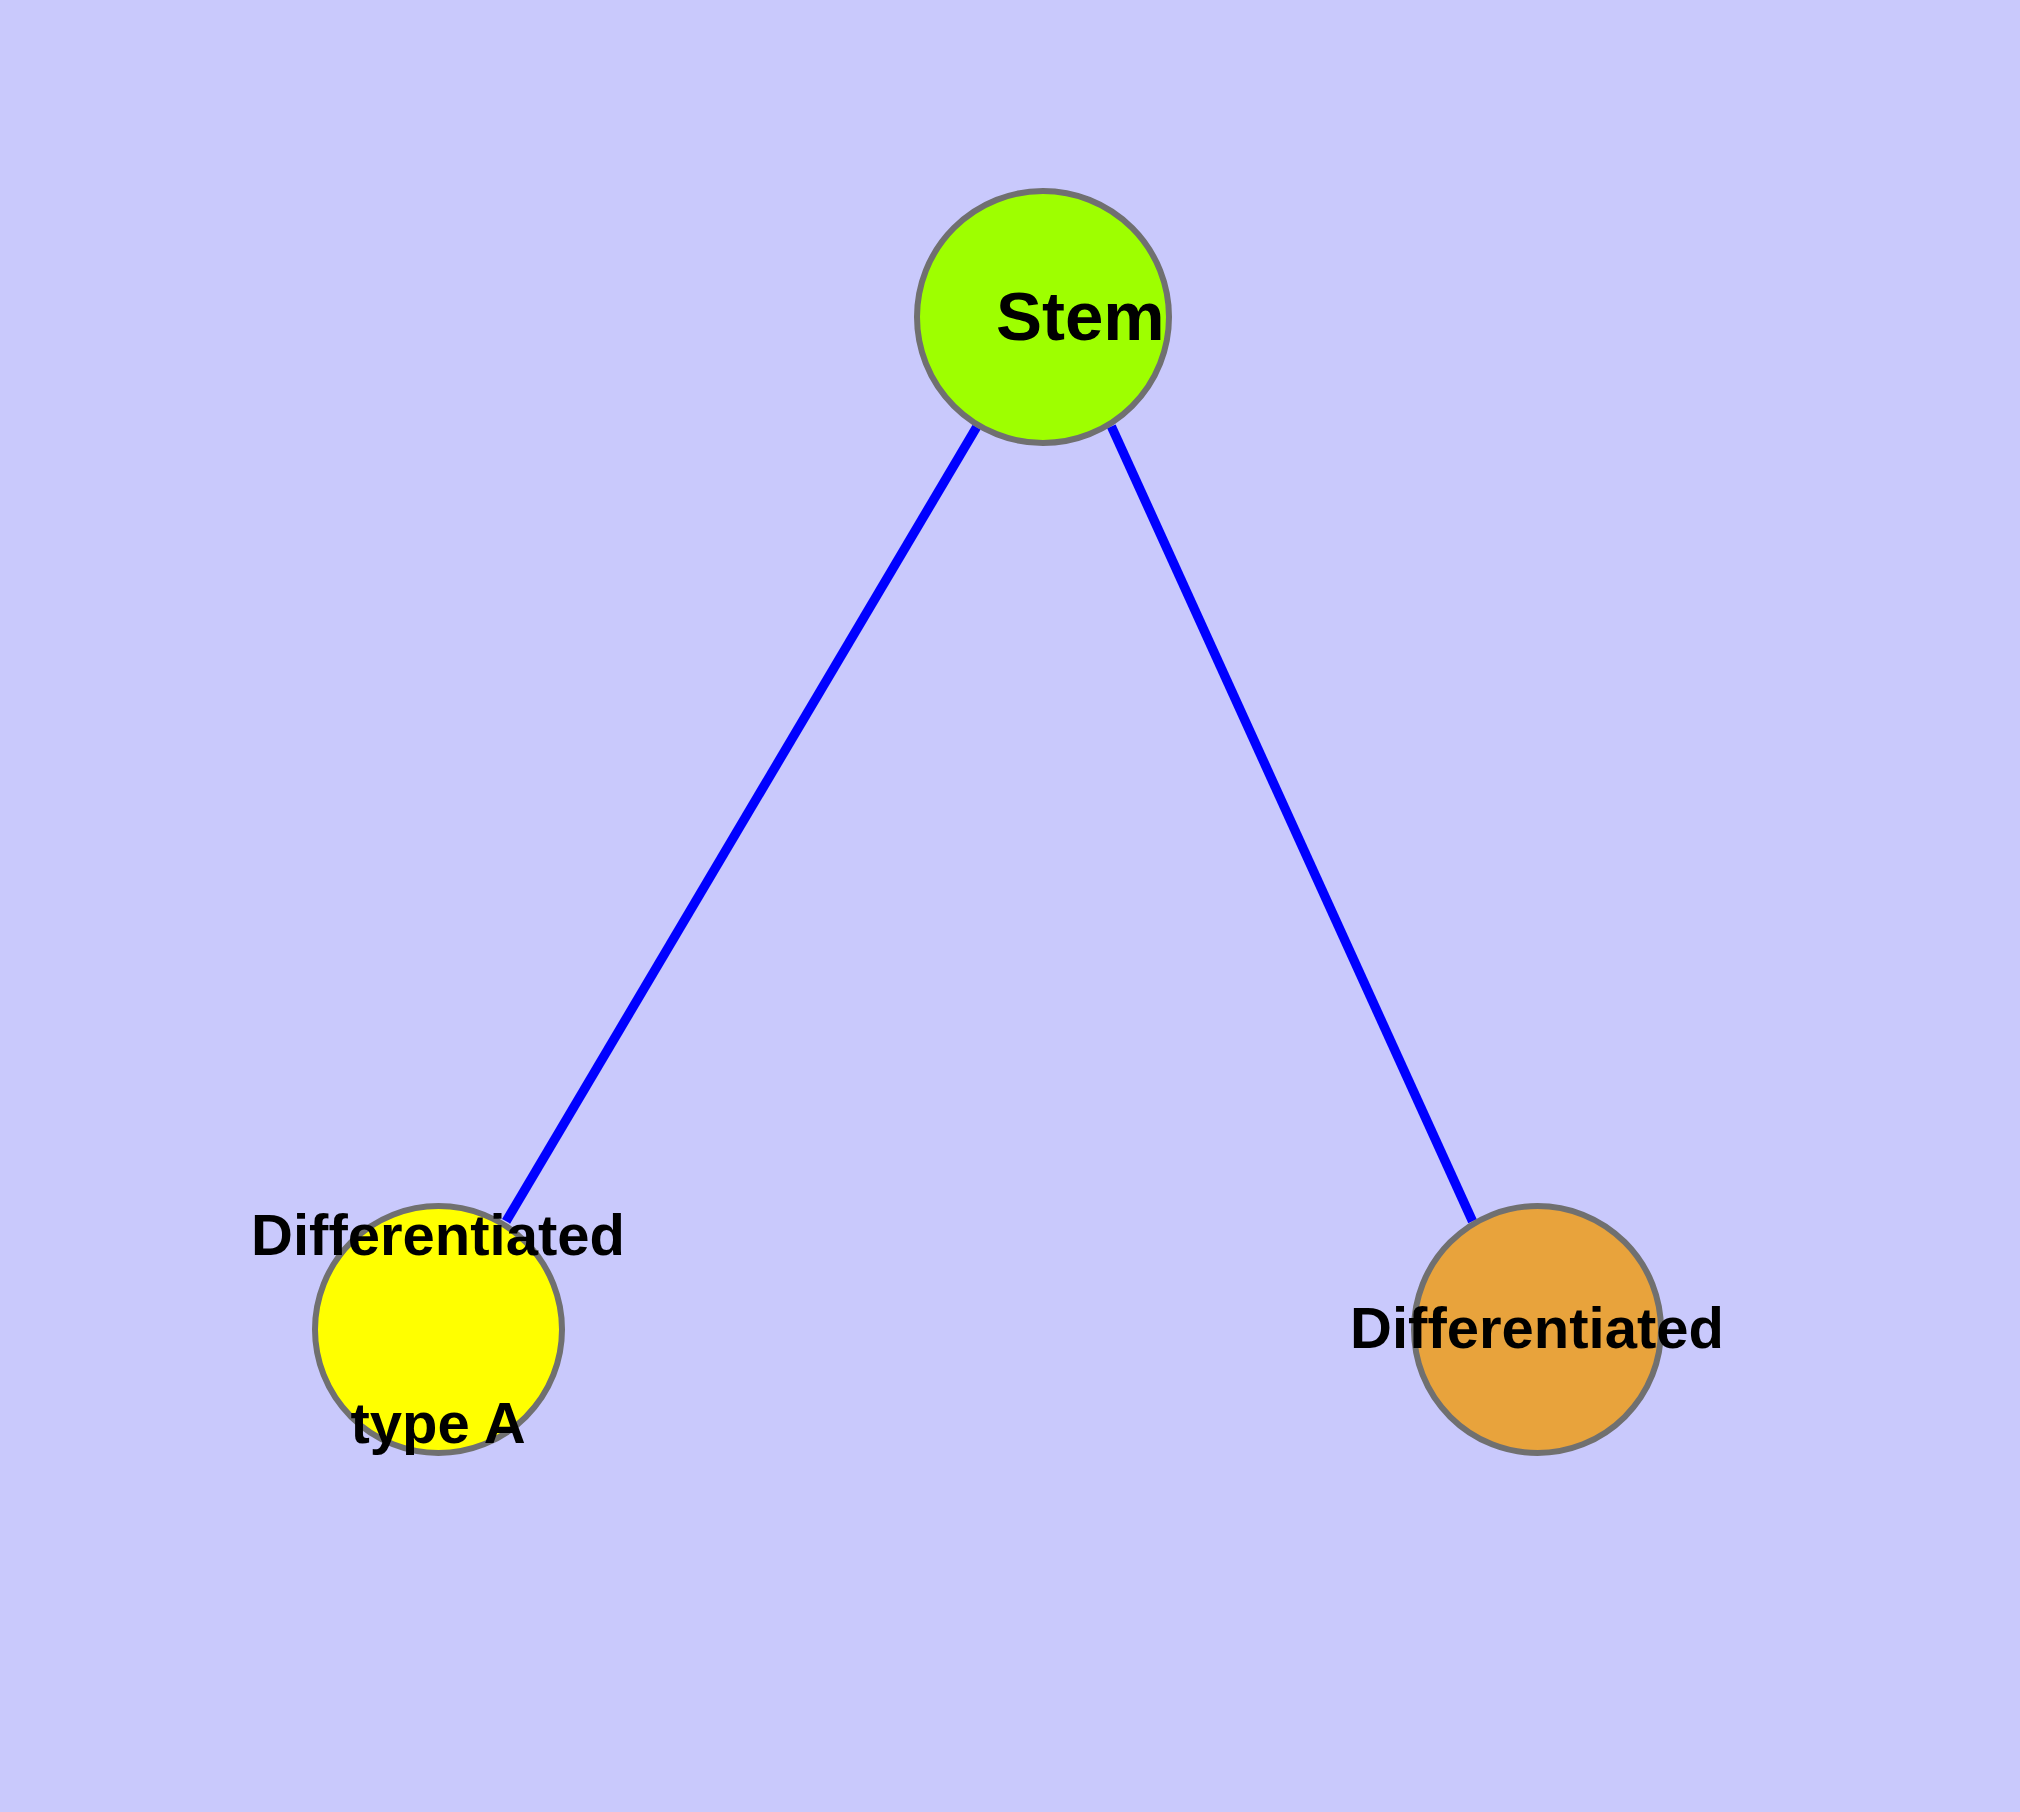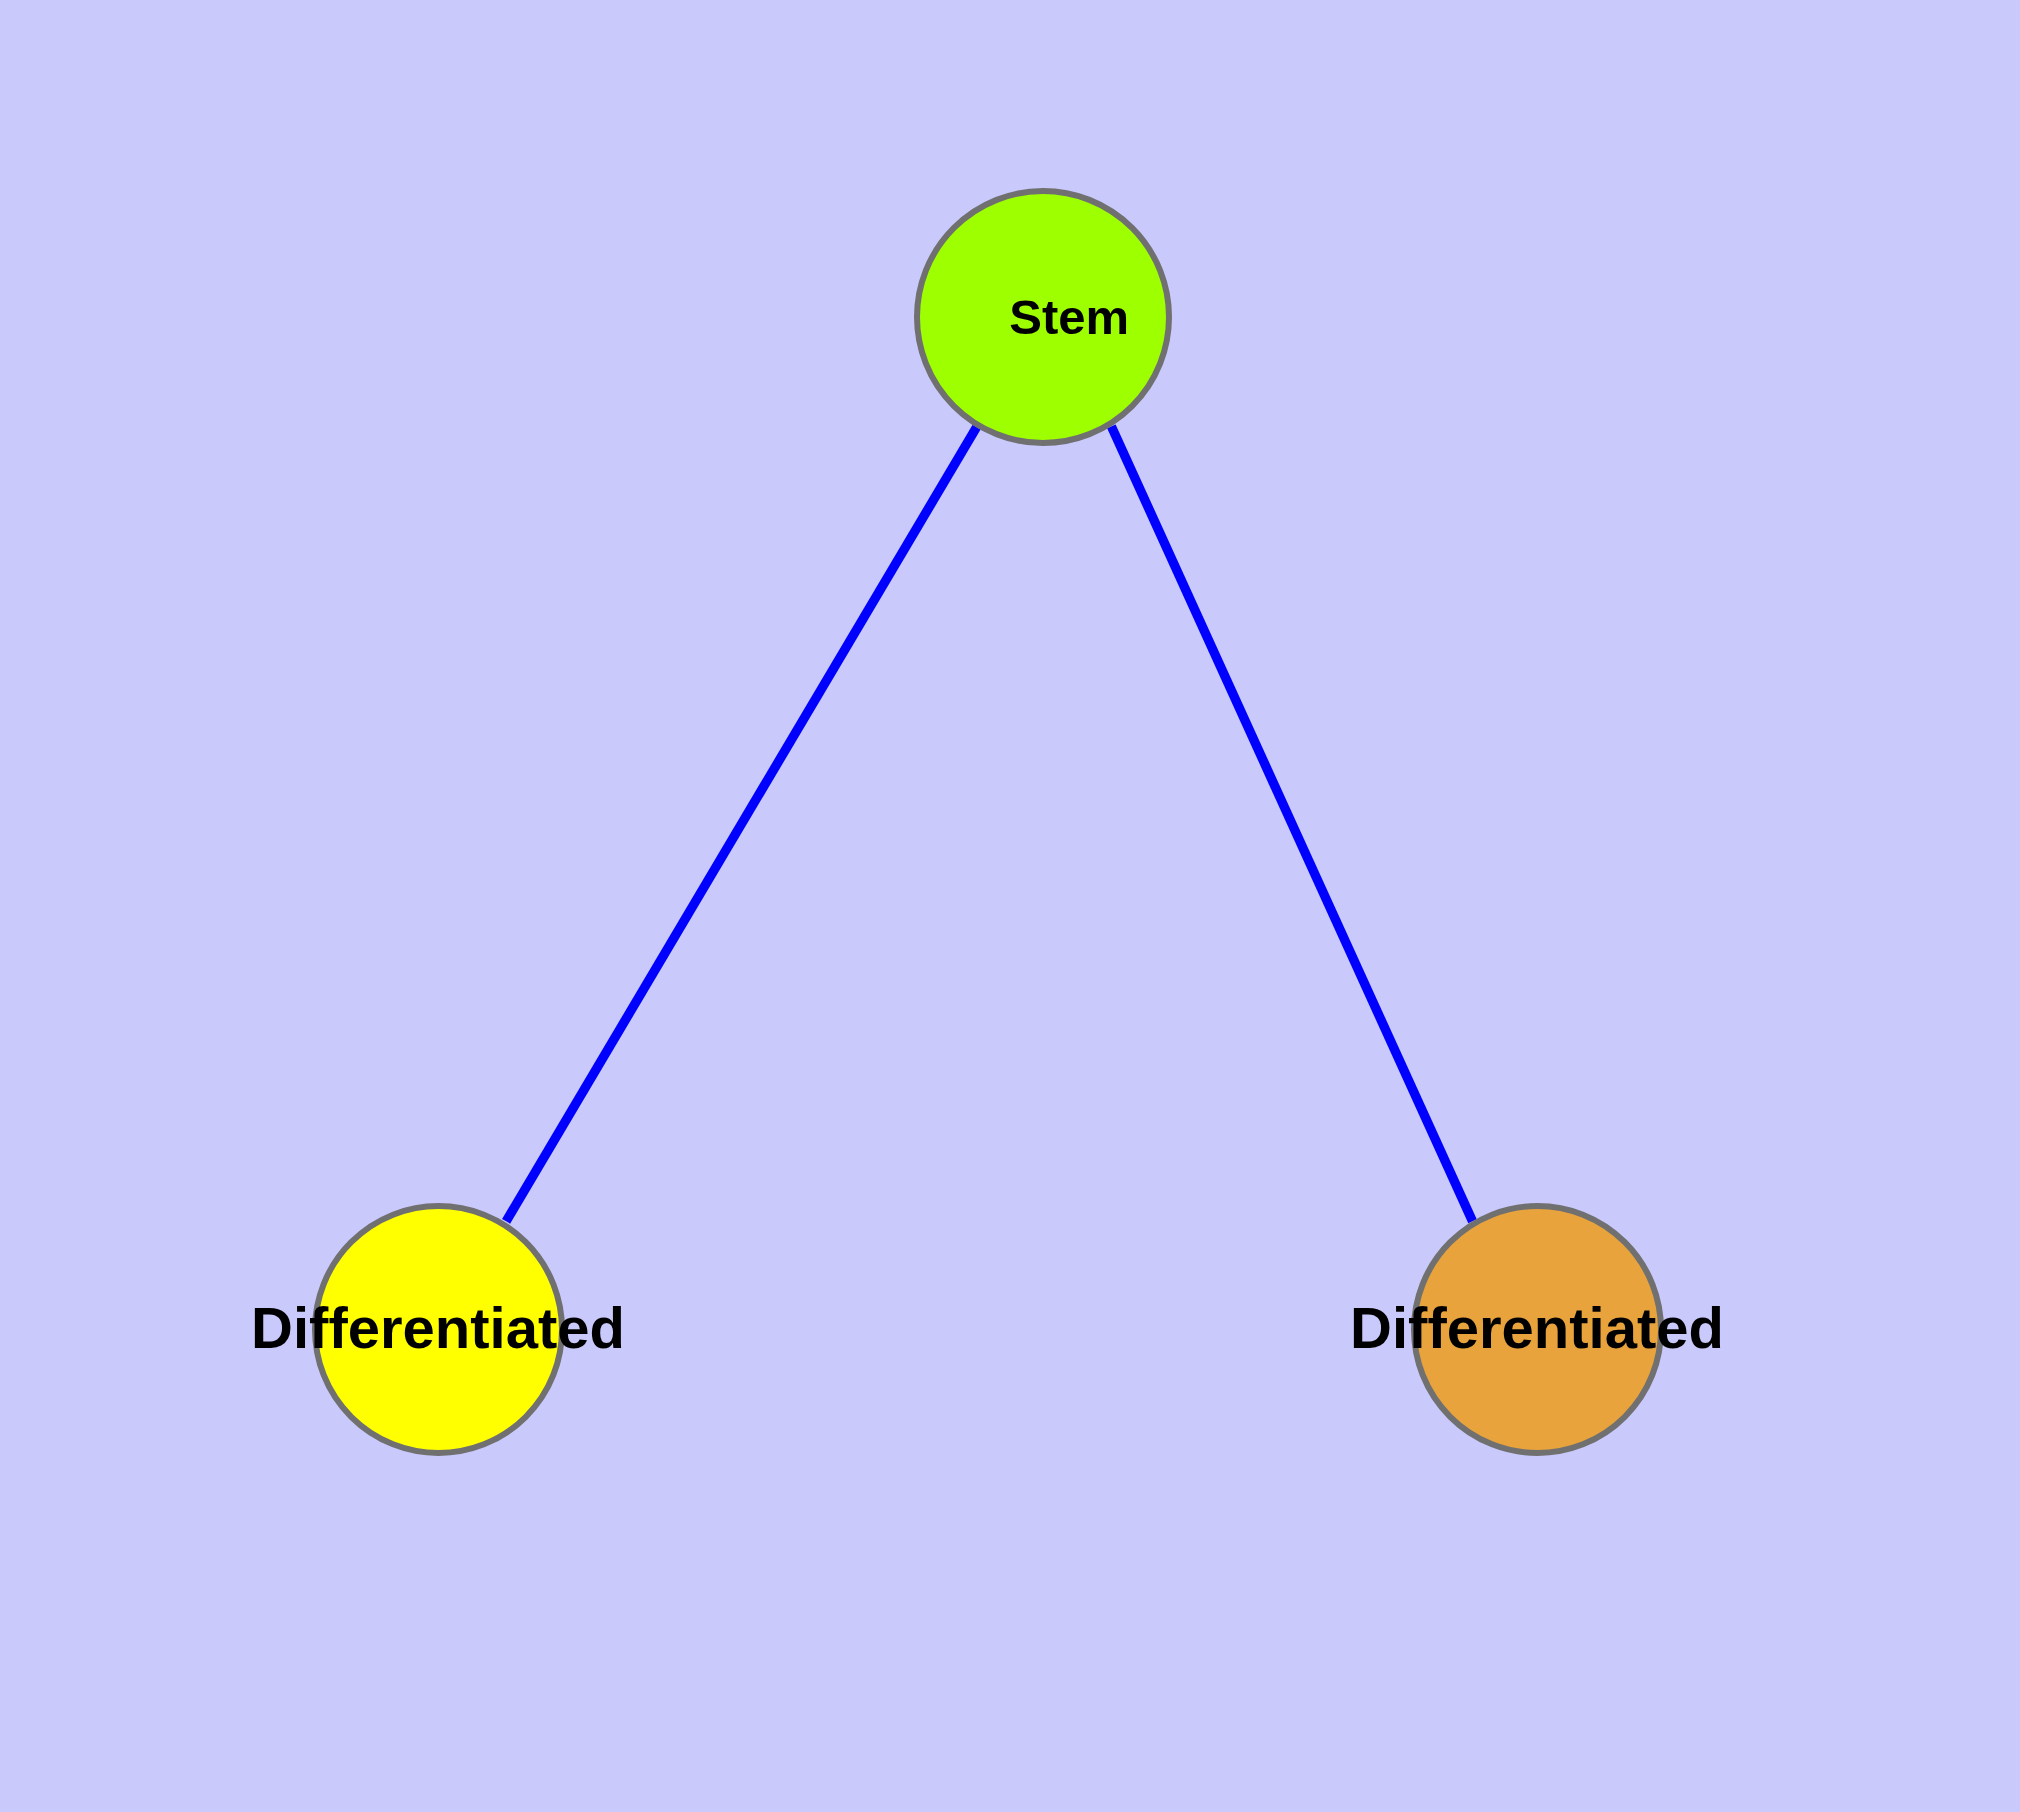--- a/index.html
+++ b/index.html
@@ -44,41 +44,42 @@
     text-align: center;
     color: #000000;
     font-weight: bold;
     line-height: 1.08;
     pointer-events: none;
   }
   .label-lg {
     font-size: 58px;
   }
   .label-xl {
-    font-size: 49px;
+    font-size: 69px;
   }
 </style>
 </head>
 <body>
 
 <div id="canvas" style="background: rgb(201, 201, 252);">
 
   <svg id="edge-layer" viewBox="0 0 2384 2138" preserveAspectRatio="none">
     <line class="graph-edge" id="svg-edge-0" stroke="#0000ff" stroke-width="11" stroke-linecap="butt" x1="1152" y1="504" x2="597" y2="1441"></line>
     <line class="graph-edge" id="svg-edge-1" stroke="#0000ff" stroke-width="11" stroke-linecap="butt" x1="1311" y1="503" x2="1737" y2="1441"></line>
   </svg>
 
   <div class="node" id="node-stem" style="left: 914px; top: 188px; width: 258px; height: 258px; background: rgb(158, 255, 0); border: 6px solid rgb(112, 112, 112);"></div>
   <div class="node-label label-xl" id="label-stem" style="left: 1042px; top: 317px; color: rgb(0, 0, 0);">
     <span>Stem</span>
   </div>
 
   <div class="node" id="node-diff-a" style="left: 312px; top: 1203px; width: 253px; height: 253px; background: rgb(255, 255, 0); border: 6px solid rgb(112, 112, 112);"></div>
   <div class="node-label label-lg" id="label-diff-a" style="left: 438px; top: 1329px; color: rgb(0, 0, 0);">
     <div>Differentiated</div>
+    <div>type A</div>
   </div>
 
   <div class="node" id="node-diff-b" style="left: 1411px; top: 1203px; width: 253px; height: 253px; background: rgb(232, 163, 60); border: 6px solid rgb(112, 112, 112);"></div>
   <div class="node-label label-lg" id="label-diff-b" style="left: 1537px; top: 1329px; color: rgb(0, 0, 0);">
     <div>Differentiated</div>
   </div>
 
 </div>
 
 

